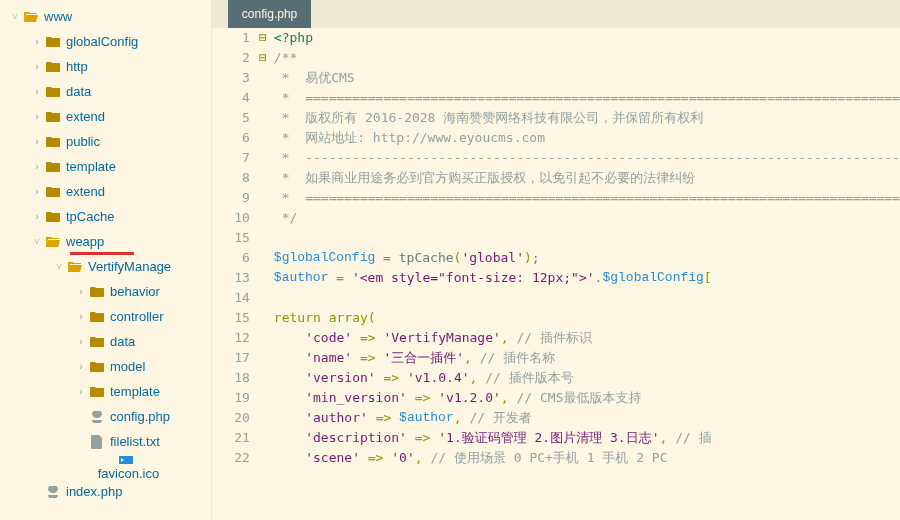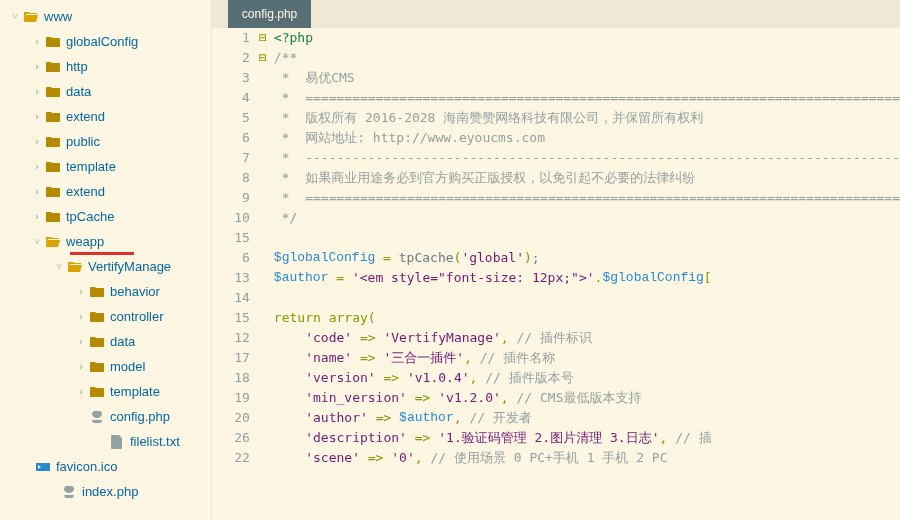--- a/index.html
+++ b/index.html
@@ -257,39 +257,39 @@
       </div>
       <div class="tree-row" style="padding-left: 74px;">
         <span class="arrow"></span>
         <span class="icon php">
           <svg width="14" height="12" viewBox="0 0 14 12">
             <path d="M2 3a5 4 0 1110 0 5 4 0 01-10 0zm0 6a5 4 0 0010 0H2z"></path>
           </svg>
         </span>
         <span class="label">config.php</span>
       </div>
-      <div class="tree-row" style="padding-left: 74px; margin-left: 20px;">
+      <div class="tree-row" style="padding-left: 74px;">
         <span class="arrow"></span>
         <span class="icon file">
           <svg width="12" height="14" viewBox="0 0 12 14">
             <path d="M1 0h7l3 3v10a1 1 0 01-1 1H1a1 1 0 01-1-1V1a1 1 0 011-1z"></path>
           </svg>
         </span>
         <span class="label">filelist.txt</span>
       </div>
-      <div class="tree-row" style="padding-left: 20px;">
+      <div class="tree-row" style="padding-left: 42px; flex-direction: column;">
         <span class="arrow"></span>
         <span class="icon ico">
           <svg width="14" height="12" viewBox="0 0 14 12">
             <path d="M0 2h14v8H0zM2 4v4l3-2zM7 3a2 2 0 110 4 2 2 0 010-4z"></path>
           </svg>
         </span>
         <span class="label">favicon.ico</span>
       </div>
-      <div class="tree-row" style="padding-left: 30px; margin-left: 16px;">
+      <div class="tree-row" style="padding-left: 30px;">
         <span class="arrow"></span>
         <span class="icon php">
           <svg width="14" height="12" viewBox="0 0 14 12">
             <path d="M2 3a5 4 0 1110 0 5 4 0 01-10 0zm0 6a5 4 0 0010 0H2z"></path>
           </svg>
         </span>
         <span class="label">index.php</span>
       </div>
     </div>
 </div>
@@ -315,21 +315,21 @@
         <span class="gl">15</span>
         <span class="gl">6</span>
         <span class="gl">13</span>
         <span class="gl">14</span>
         <span class="gl">15</span>
         <span class="gl">12</span>
         <span class="gl">17</span>
         <span class="gl">18</span>
         <span class="gl">19</span>
         <span class="gl">20</span>
-        <span class="gl">26</span>
+        <span class="gl">21</span>
         <span class="gl">22</span>
       </div>
     <div class="fold-col" id="foldcol" style="width:14px">
         <span class="gl" style="color: rgb(133, 153, 0); text-align: center; display: block;">⊟</span>
         <span class="gl" style="color: rgb(133, 153, 0); text-align: center; display: block;">⊟</span>
         <span class="gl" style="color: rgb(133, 153, 0); text-align: center; display: block;"></span>
         <span class="gl" style="color: rgb(133, 153, 0); text-align: center; display: block;"></span>
         <span class="gl" style="color: rgb(133, 153, 0); text-align: center; display: block;"></span>
         <span class="gl" style="color: rgb(133, 153, 0); text-align: center; display: block;"></span>
         <span class="gl" style="color: rgb(133, 153, 0); text-align: center; display: block;"></span>

